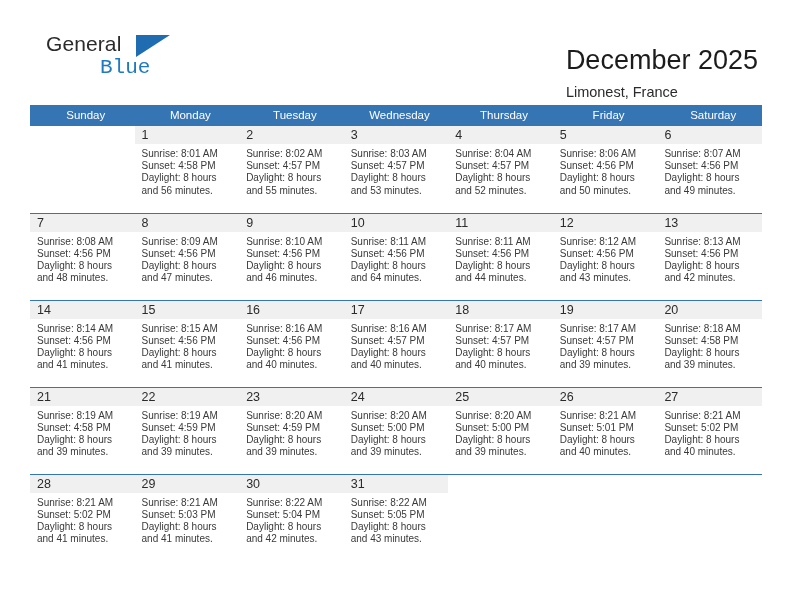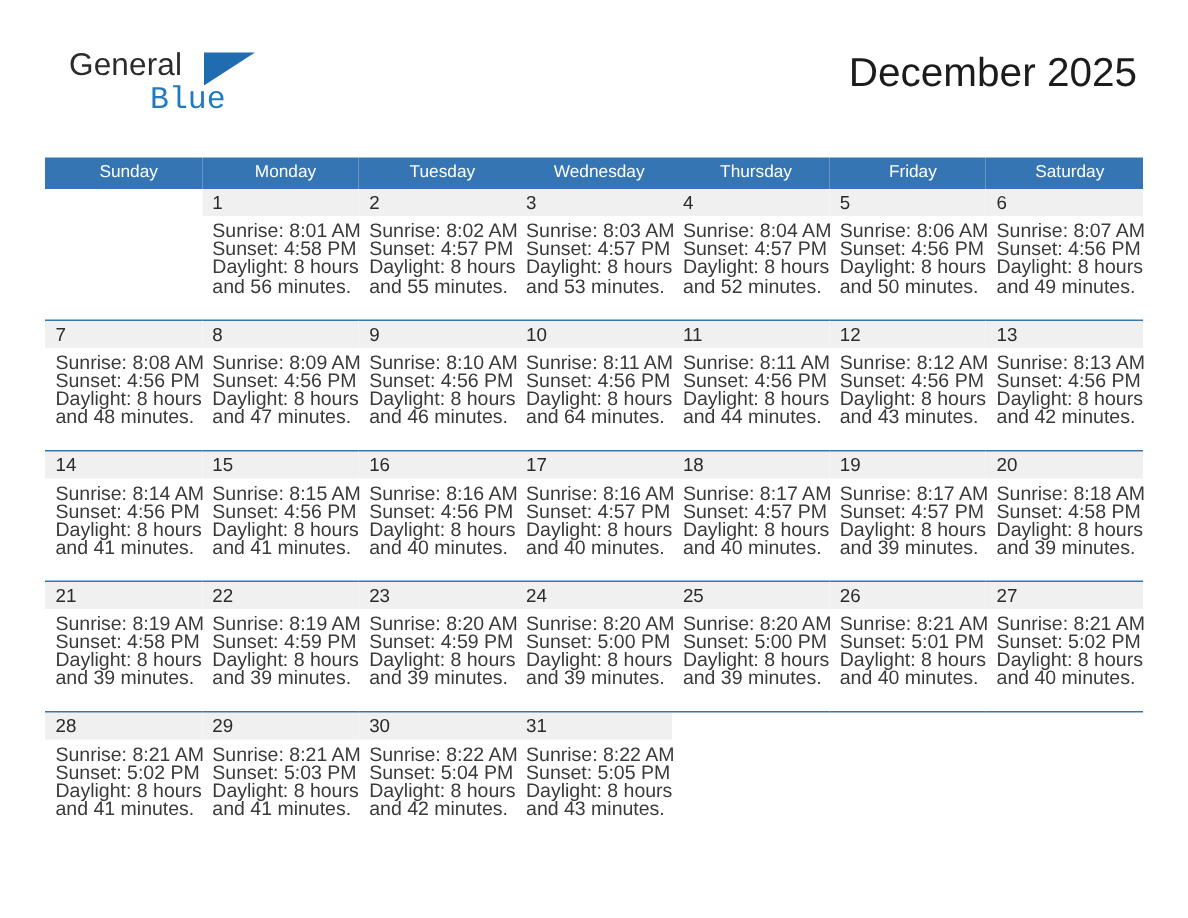--- a/index.html
+++ b/index.html
@@ -64,21 +64,21 @@
     top: 24px;
     font-size: 21px;
     color: #1f7ac0;
     line-height: 24px;
     font-family: Liberation Mono, monospace;
   }
 
   .title-block {
     position: absolute;
     right: 0;
-    top: 4px;
+    top: 16px;
     text-align: left;
   }
   .cal-title {
     font-size: 27px;
     color: #1c1c1c;
     line-height: 33px;
     white-space: nowrap;
     font-family: "Liberation Sans", sans-serif;
   }
   .cal-subtitle {
@@ -145,21 +145,21 @@
     font-size: 12.5px;
     color: #2b2b2b;
     font-family: "Liberation Sans", sans-serif;
   }
   .daycell.empty .daynum {
     background: #ffffff;
   }
 
   .dayinfo {
     padding: 4px 5px 0 7px;
-    font-size: 13px;
+    font-size: 10px;
     line-height: 12.2px;
     color: #3a3a3a;
     font-family: "Liberation Sans", sans-serif;
   }
   .dayinfo div {
     white-space: nowrap;
   }
 </style>
 </head>
 <body>
@@ -169,20 +169,21 @@
   <div class="header">
 
     <div class="brand">
       <span class="brand-general">General</span>
       <span class="brand-triangle"></span>
       <span class="brand-blue">Blue</span>
     </div>
 
     <div class="title-block">
       <div class="cal-title">December 2025</div>
+      <div class="cal-subtitle">Limonest, France</div>
     </div>
 
   </div>
 
   <table class="calendar">
     <colgroup>
       <col style="width:104.5px">
         <col style="width:104.5px">
         <col style="width:104.5px">
       <col style="width:104.5px">

